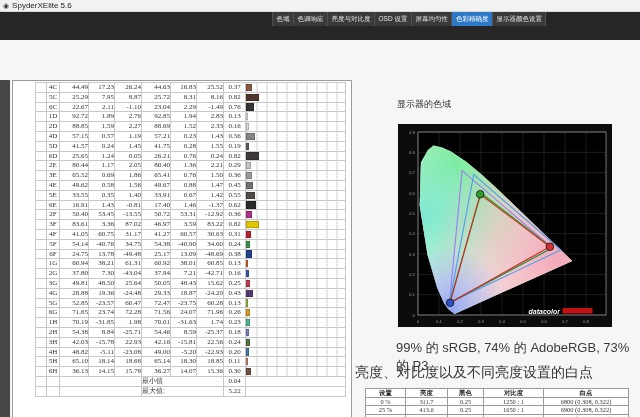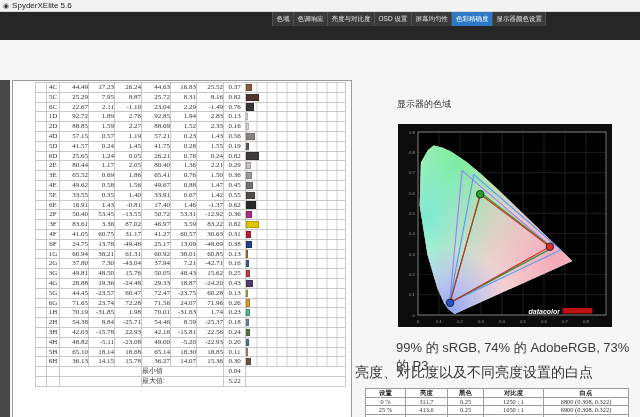--- a/index.html
+++ b/index.html
@@ -335,20 +335,36 @@
             <td class="num t b2">30.63</td>
             <td class="num de">0.31</td>
             <td class="barcell">
               <div class="barwrap">
                 <div class="bar" style="width: 4.8px; background: rgb(188, 31, 44);"></div>
               </div>
             </td>
           </tr>
           <tr>
             <td class="c0"></td>
+            <td class="clabel">5F</td>
+            <td class="num m">54.14</td>
+            <td class="num m">-40.76</td>
+            <td class="num m b1">34.75</td>
+            <td class="num t">54.38</td>
+            <td class="num t">-40.90</td>
+            <td class="num t b2">34.60</td>
+            <td class="num de">0.24</td>
+            <td class="barcell">
+              <div class="barwrap">
+                <div class="bar" style="width: 3.7px; background: rgb(60, 145, 69);"></div>
+              </div>
+            </td>
+          </tr>
+          <tr>
+            <td class="c0"></td>
             <td class="clabel">6F</td>
             <td class="num m">24.75</td>
             <td class="num m">13.78</td>
             <td class="num m b1">-49.48</td>
             <td class="num t">25.17</td>
             <td class="num t">13.09</td>
             <td class="num t b2">-48.69</td>
             <td class="num de">0.38</td>
             <td class="barcell">
               <div class="barwrap">
@@ -386,21 +402,21 @@
               <div class="barwrap">
                 <div class="bar" style="width: 2.5px; background: rgb(58, 90, 168);"></div>
               </div>
             </td>
           </tr>
           <tr>
             <td class="c0"></td>
             <td class="clabel">3G</td>
             <td class="num m">49.81</td>
             <td class="num m">48.50</td>
-            <td class="num m b1">15.76</td>
+            <td class="num m b1">25.64</td>
             <td class="num t">50.05</td>
             <td class="num t">48.43</td>
             <td class="num t b2">15.62</td>
             <td class="num de">0.25</td>
             <td class="barcell">
               <div class="barwrap">
                 <div class="bar" style="width: 3.9px; background: rgb(189, 58, 82);"></div>
               </div>
             </td>
           </tr>
@@ -416,21 +432,21 @@
             <td class="num de">0.43</td>
             <td class="barcell">
               <div class="barwrap">
                 <div class="bar" style="width: 6.7px; background: rgb(85, 58, 113);"></div>
               </div>
             </td>
           </tr>
           <tr>
             <td class="c0"></td>
             <td class="clabel">5G</td>
-            <td class="num m">44.45</td>
+            <td class="num m">52.85</td>
             <td class="num m">-23.57</td>
             <td class="num m b1">60.47</td>
             <td class="num t">72.47</td>
             <td class="num t">-23.75</td>
             <td class="num t b2">60.28</td>
             <td class="num de">0.13</td>
             <td class="barcell">
               <div class="barwrap">
                 <div class="bar" style="width: 2px; background: rgb(158, 187, 58);"></div>
               </div>

